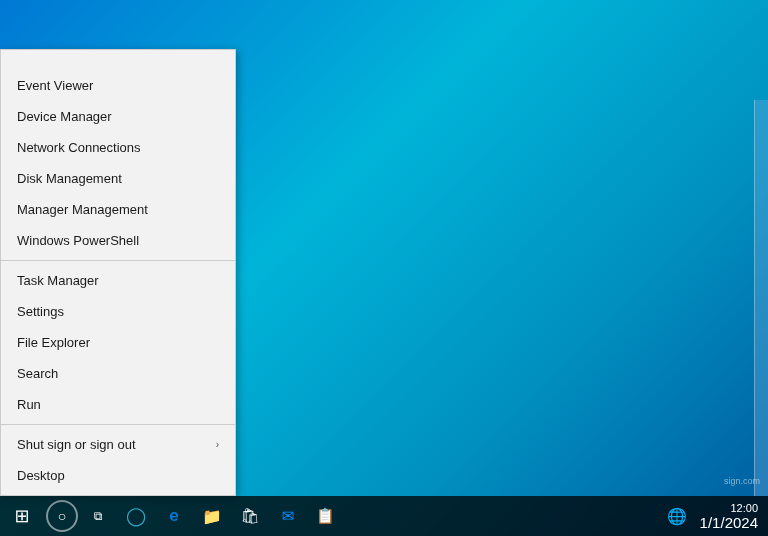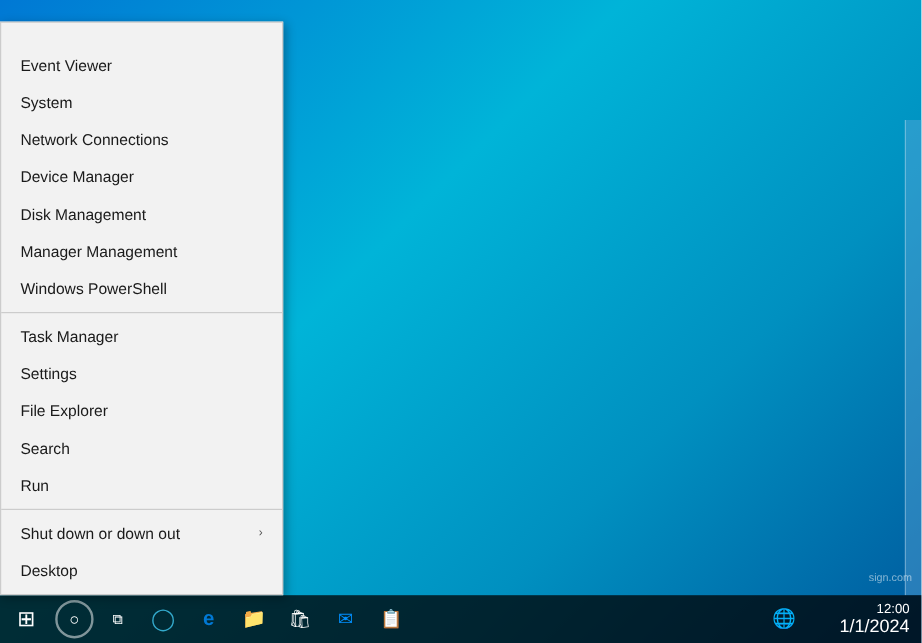--- a/index.html
+++ b/index.html
@@ -130,29 +130,26 @@
 <div class="desktop"></div>
 
 <div class="right-panel"></div>
 
 <div class="context-menu" id="context-menu">
     <div class="menu-item"></div>
     <div class="menu-item">
       <span class="menu-item-label">Event Viewer</span>
     </div>
     <div class="menu-item">
-      <span class="menu-item-label">System</span>
+      <span class="menu-item-label">Device Manager</span>
     </div>
     <div class="menu-item">
       <span class="menu-item-label">Network Connections</span>
     </div>
     <div class="menu-item">
-      <span class="menu-item-label">Device Manager</span>
-    </div>
-    <div class="menu-item">
       <span class="menu-item-label">Disk Management</span>
     </div>
     <div class="menu-item">
       <span class="menu-item-label">Manager Management</span>
     </div>
     <div class="menu-item">
       <span class="menu-item-label">Windows PowerShell</span>
     </div>
     <div class="menu-divider"></div>
     <div class="menu-item">
@@ -165,21 +162,21 @@
       <span class="menu-item-label">File Explorer</span>
     </div>
     <div class="menu-item">
       <span class="menu-item-label">Search</span>
     </div>
     <div class="menu-item">
       <span class="menu-item-label">Run</span>
     </div>
     <div class="menu-divider"></div>
     <div class="menu-item">
-      <span class="menu-item-label">Shut down or down out</span>
+      <span class="menu-item-label">Shut sign or sign out</span>
       <span class="menu-arrow">›</span>
     </div>
     <div class="menu-item">
       <span class="menu-item-label">Desktop</span>
     </div>
   </div>
 
 <div class="taskbar">
 
   <div class="taskbar-icon" style="font-size:18px; color:white;">
@@ -207,20 +204,20 @@
     <span style="color:#0090ff; font-size:15px;">✉</span>
   </div>
   <div class="taskbar-icon">
     <span style="color:#f5d020; font-size:15px;">📋</span>
   </div>
 
   <div class="taskbar-right">
     <div class="taskbar-icon">
       <span style="font-size:16px;">🌐</span>
     </div>
-    <div style="color:rgba(255,255,255,0.7); font-size:10px; text-align:right; padding-right:6px;margin-left:24px;">
+    <div style="color:rgba(255,255,255,0.7); font-size:10px; text-align:right; padding-right:6px;">
       <div style="font-size:11px; color:white;">12:00</div>
       <div style="font-size:15px; color:white;">1/1/2024</div>
     </div>
   </div>
 </div>
 
 <div class="watermark">sign.com</div>
 
 </body></html>

